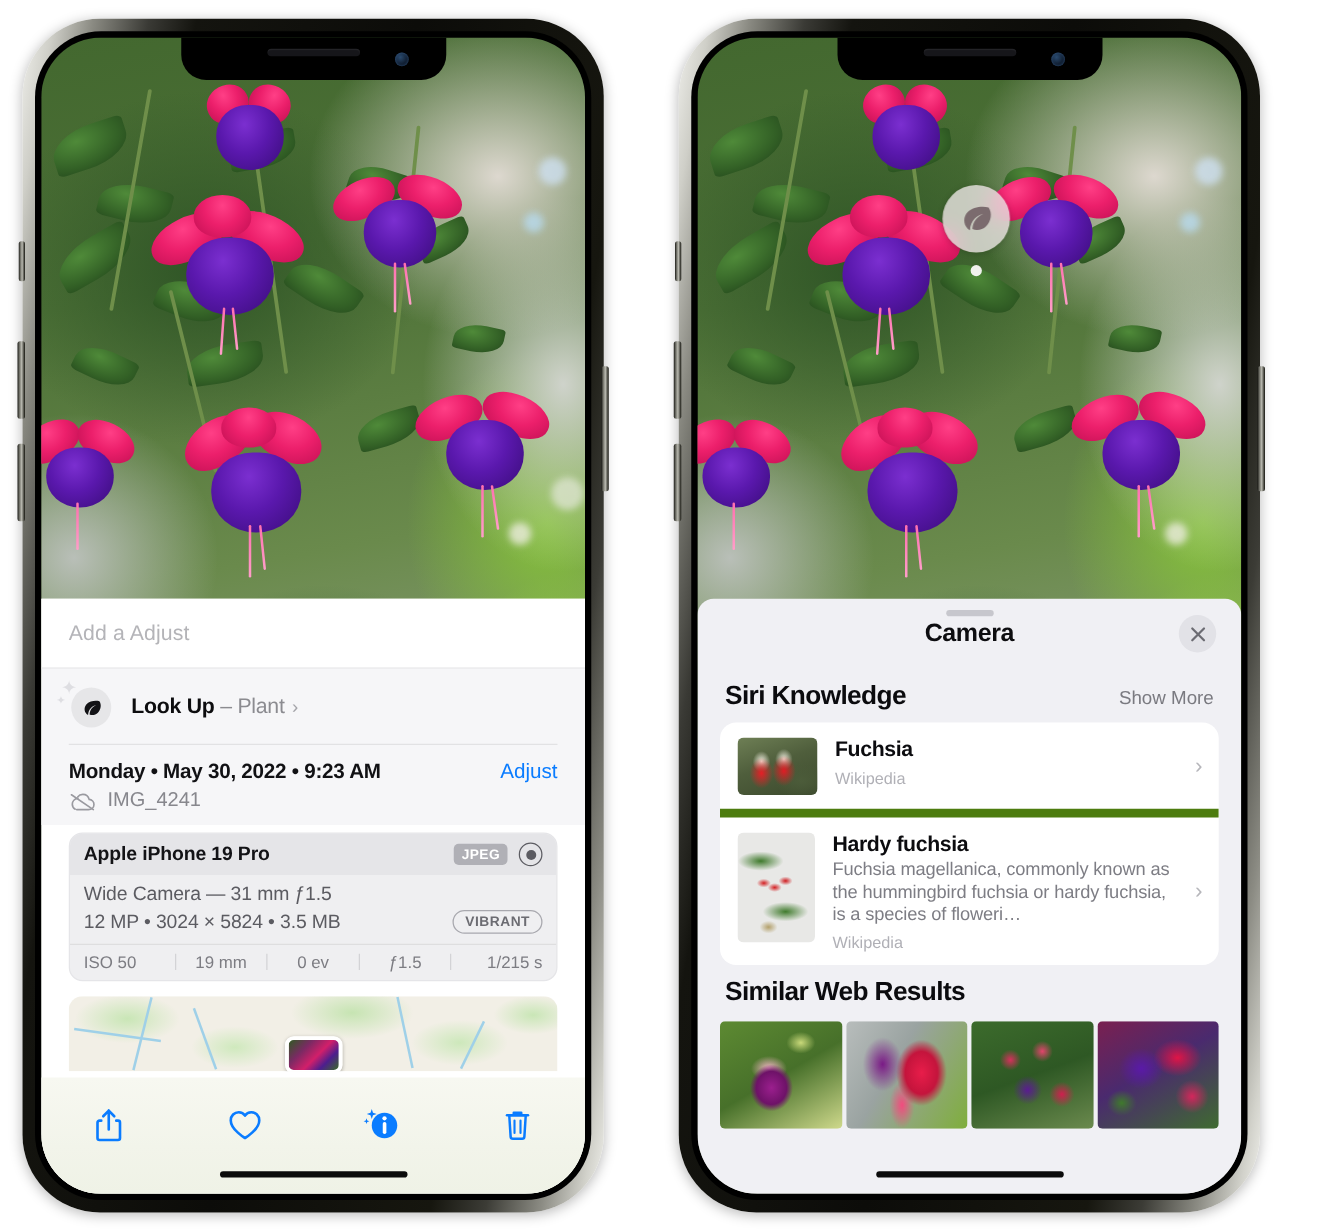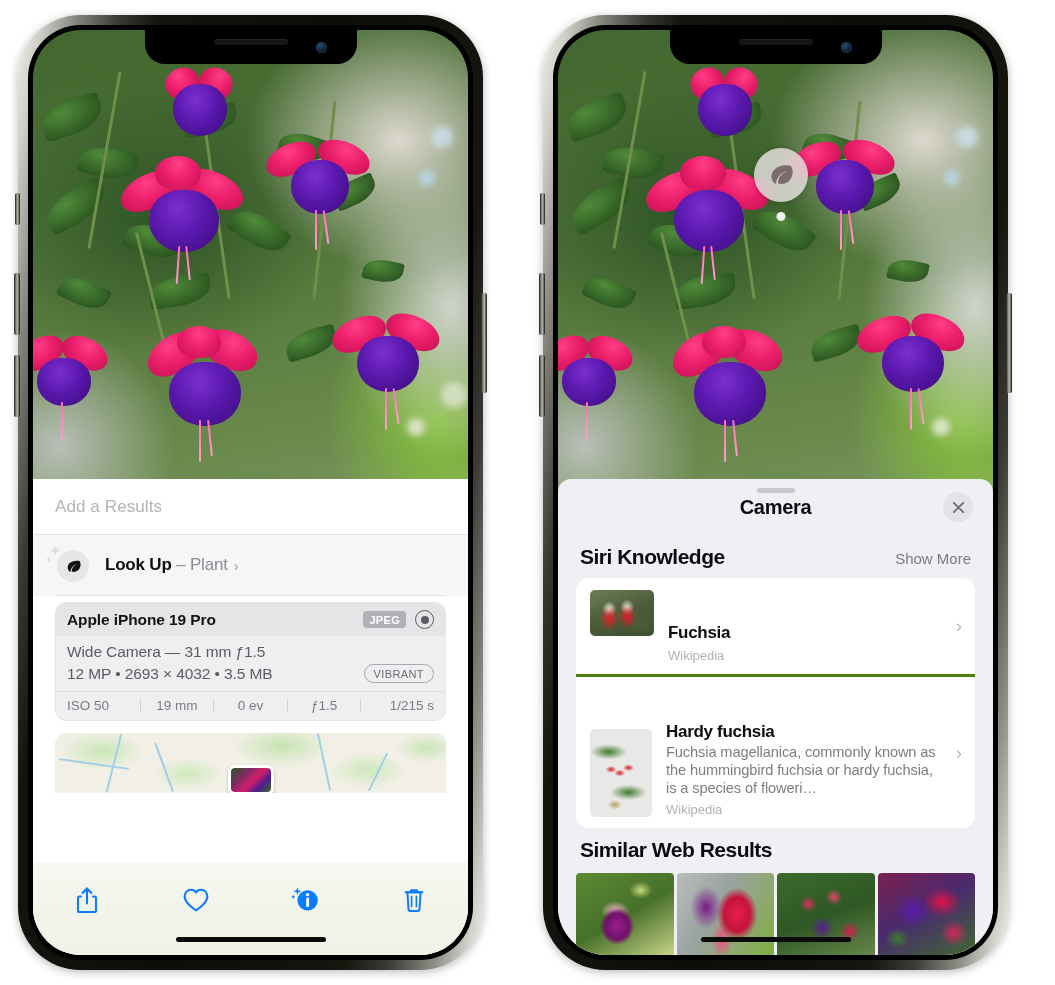--- a/index.html
+++ b/index.html
@@ -165,21 +165,21 @@
     width: 19px; height: 19px; border-radius: 50%;
     border: 1.7px solid #5c5c62; display: flex; align-items: center; justify-content: center;
   }
   .lens-icon i { display: block; width: 8px; height: 8px; border-radius: 50%; background: #5c5c62; }
   .exif-body { padding: 7px 11px 8px; }
   .exif-lens { font-size: 15.5px; color: #5b5b61; letter-spacing: -.1px; }
   .exif-size-row { display: flex; align-items: center; justify-content: space-between; margin-top: 3px; }
   .exif-size { font-size: 15.5px; color: #5b5b61; letter-spacing: -.1px; }
   .chip-vibrant {
     border: 1px solid #a8a8ae; border-radius: 11px; color: #6c6c72;
-    font-size: 11px; font-weight: 400; padding: 2.5px 9px; letter-spacing: .4px;
+    font-size: 11px; font-weight: 700; padding: 2.5px 9px; letter-spacing: .4px;
   }
   .exif-stats {
     display: flex; align-items: center; border-top: 1px solid #dededf;
     padding: 6px 11px 7px; font-size: 13.5px; color: #7c7c82;
   }
   .exif-stats .cell { flex: 1; text-align: center; }
   .exif-stats .cell:first-child { text-align: left; }
   .exif-stats .cell:last-child { text-align: right; }
   .exif-stats .sep { width: 1px; height: 13px; background: #d3d3d6; }
 
@@ -234,25 +234,25 @@
     display: flex; align-items: center; justify-content: center;
   }
   .section-head {
     display: flex; align-items: baseline; justify-content: space-between;
     padding: 10px 22px 9px;
   }
   .section-title { font-size: 21px; font-weight: 700; color: #0b0b0e; letter-spacing: -.5px; }
   .show-more { font-size: 15px; color: #7a7a80; }
   .kcard { margin: 0 18px; background: #fff; border-radius: 13px; overflow: hidden; }
   .krow { display: flex; align-items: flex-start; padding: 12px 14px 11px; position: relative; }
-  .krow + .krow { border-top: 3px solid #4d7c0f; margin-left: 0; align-items: flex-end; }
+  .krow + .krow { border-top: 7px solid #4d7c0f; margin-left: 0; }
   .kthumb { flex: none; border-radius: 5px; overflow: hidden; margin-right: 14px; }
   .kthumb.wide { width: 64px; height: 46px; }
   .kthumb.tall { width: 62px; height: 88px; }
-  .kbody { flex: 1; padding-right: 22px; margin-top: 33px; }
+  .kbody { flex: 1; padding-right: 22px; }
   .ktitle { font-size: 17px; font-weight: 700; color: #0c0c0f; letter-spacing: -.3px; margin-bottom: 1px; }
   .kdesc { font-size: 14.6px; color: #7d7d84; line-height: 1.24; letter-spacing: -.1px; }
   .ksrc { font-size: 13px; color: #b0b0b6; margin-top: 5px; }
   .kchev { position: absolute; right: 13px; top: 50%; transform: translateY(-50%); color: #b6b6bb; font-size: 18px; }
   .simgrid { display: flex; gap: 3px; padding: 0 18px; margin-top: 2px; }
   .simgrid .cell { flex: 1; height: 86px; border-radius: 4px; overflow: hidden; }
 
   
   .art { position: absolute; inset: 0; }
   .art-fuchsia-wiki {
@@ -417,21 +417,21 @@
         </div>
 
         <div class="notch">
           <div class="notch-speaker"></div>
           <div class="notch-cam"></div>
         </div>
 
         <div class="info-sheet" id="left-info">
 
           <div class="caption-row">
-            <span class="caption-placeholder">Add a Results</span>
+            <span class="caption-placeholder">Add a Adjust</span>
           </div>
 
           <div class="lookup-section">
             <div class="lookup-row">
               <span class="lookup-badge">
                 <span class="spark s1">✦</span>
                 <span class="spark s2">✦</span>
                 <span class="lookup-circle">
                   <svg width="17" height="17" viewBox="0 0 24 24" aria-hidden="true">
                     <path d="M20.5 4.2C15.8 3 9.6 4 6.2 7.4c-3.2 3.2-3.1 8.3-.2 11.2.5.5 1.1.9 1.7 1.2.1-3 1.3-5.9 3.5-8.1 1.6-1.6 3.6-2.7 5.7-3.2-2.6 1.2-4.7 3-6.1 5.3-.9 1.6-1.4 3.4-1.4 5.3 3.1 1.2 6.9.5 9.4-2 3.5-3.5 4.3-9.2 1.7-12.9z" fill="#121215"></path>
@@ -441,35 +441,51 @@
               <span class="lookup-text">
                 <span>Look Up</span>
                 <span class="cat">–</span>
                 <span class="cat">Plant</span>
               </span>
               <span class="lookup-chev">›</span>
             </div>
             <div class="lookup-divider"></div>
           </div>
 
+          <div class="date-block">
+            <div class="date-line">
+              <span class="date-text">Monday • May 30, 2022 • 9:23 AM</span>
+              <span class="adjust-link">Adjust</span>
+            </div>
+            <div class="file-line">
+              <span class="cloud-off">
+                <svg width="22" height="15" viewBox="0 0 26 18" aria-hidden="true">
+                  <path d="M7.5 16.5h11.2c3 0 5.3-2.2 5.3-5 0-2.6-2-4.7-4.6-4.9-.7-2.8-3.1-4.8-6.1-4.8-2 0-3.8.9-4.9 2.4" fill="none" stroke="#9a9aa0" stroke-width="1.6" stroke-linecap="round"></path>
+                  <path d="M8.6 5.4C5.6 5.9 3.2 8.3 3.2 11.2c0 2 1.1 3.8 2.8 4.8" fill="none" stroke="#9a9aa0" stroke-width="1.6" stroke-linecap="round"></path>
+                  <line x1="2.4" y1="2.2" x2="23.4" y2="16.4" stroke="#9a9aa0" stroke-width="1.6" stroke-linecap="round"></line>
+                </svg>
+              </span>
+              <span class="file-name">IMG_4241</span>
+            </div>
+          </div>
 
           <div class="exif-card">
             <div class="exif-head">
               <span class="exif-device">Apple iPhone 19 Pro</span>
               <span class="exif-head-right">
                 <span class="chip-jpeg">JPEG</span>
                 <span class="lens-icon">
                     <i></i>
                   </span>
               </span>
             </div>
             <div class="exif-body">
               <div class="exif-lens">Wide Camera — 31 mm ƒ1.5</div>
               <div class="exif-size-row">
-                <span class="exif-size">12 MP • 2693 × 4032 • 3.5 MB</span>
+                <span class="exif-size">12 MP • 3024 × 5824 • 3.5 MB</span>
                 <span class="chip-vibrant">VIBRANT</span>
               </div>
             </div>
             <div class="exif-stats">
               <span class="cell">ISO 50</span>
               <span class="sep"></span>
               <span class="cell">19 mm</span>
               <span class="sep"></span>
               <span class="cell">0 ev</span>
               <span class="sep"></span>

